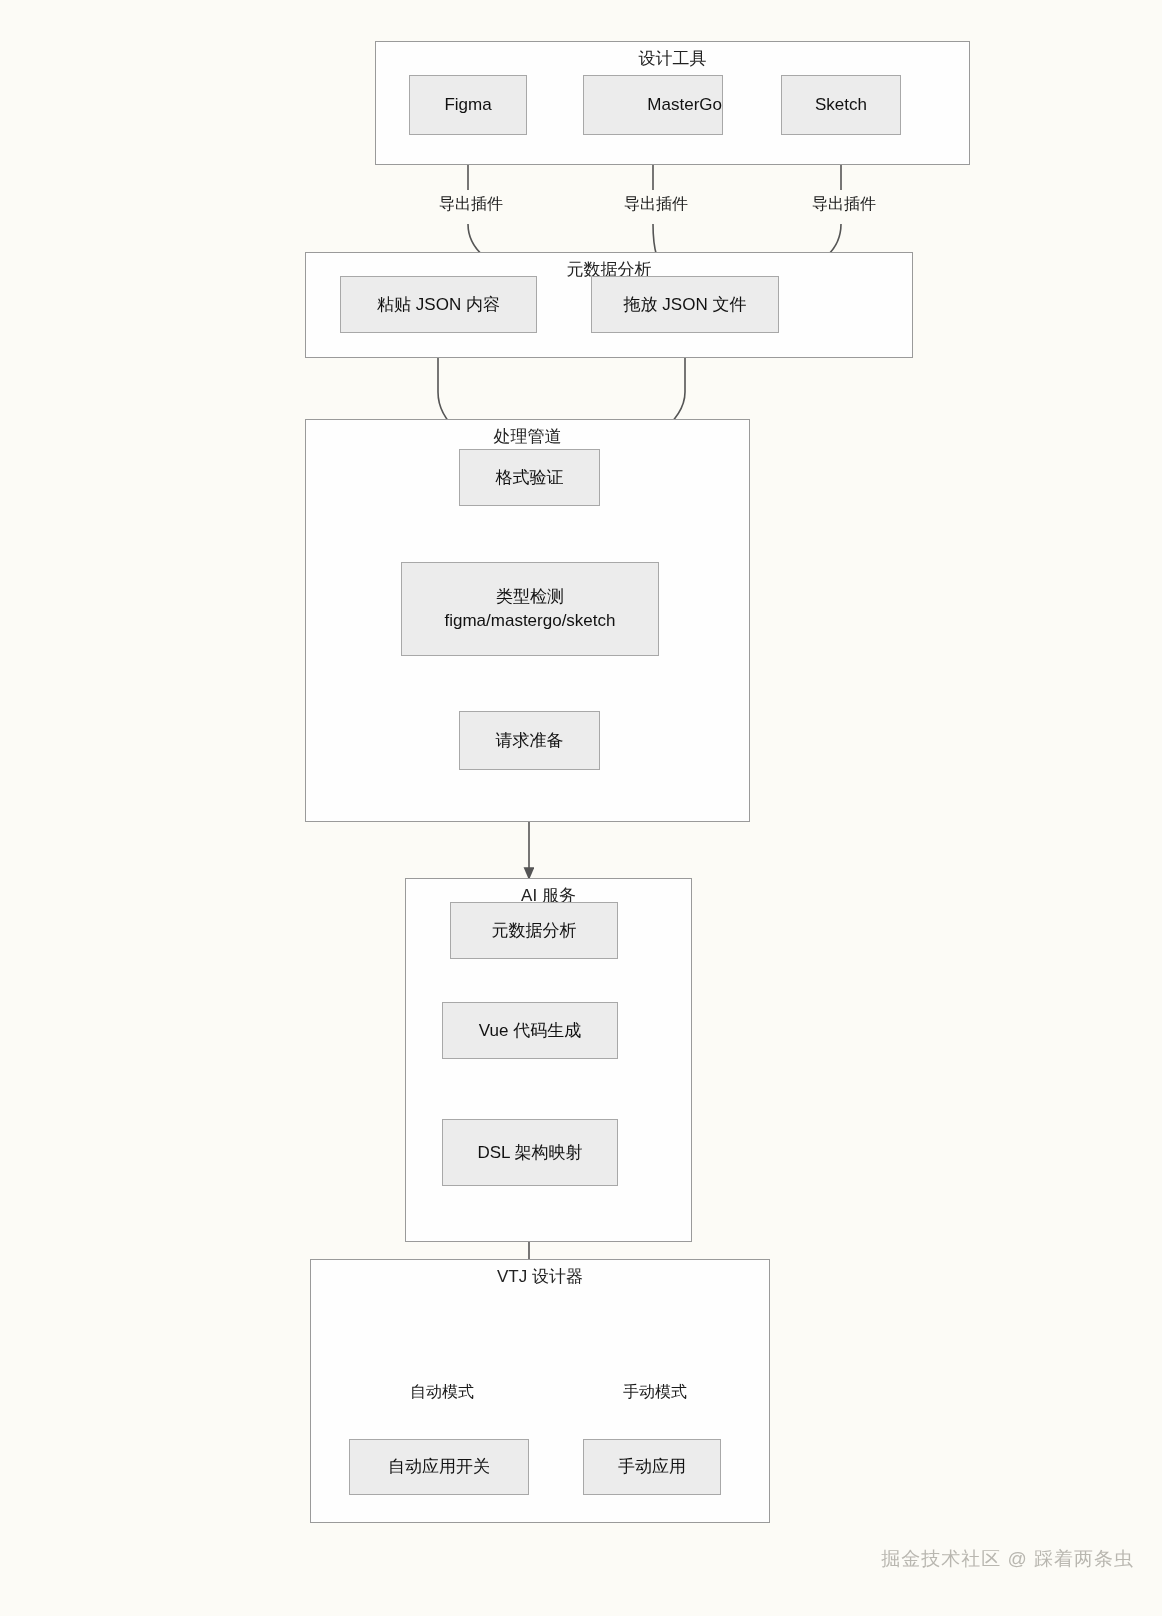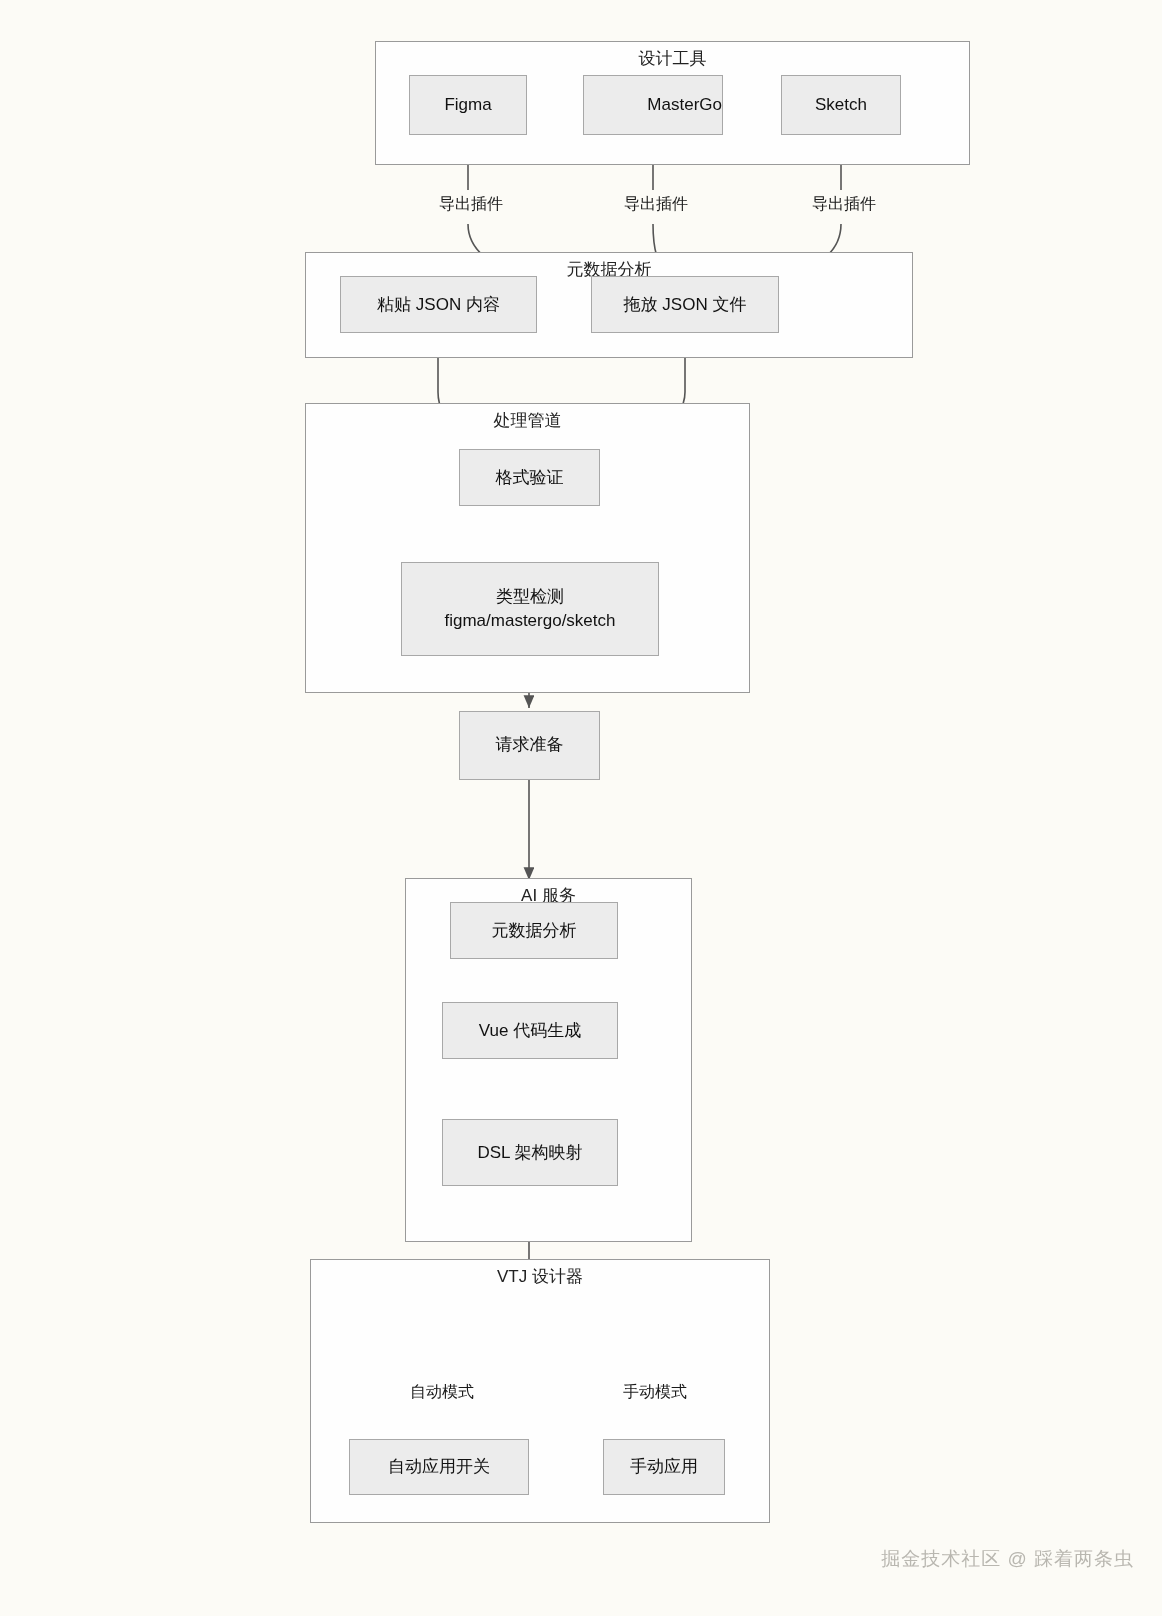--- a/index.html
+++ b/index.html
@@ -159,31 +159,31 @@
   <div class="cluster" style="left:305px; top:252px; width:608px; height:106px;">
     <div class="cluster-title">元数据分析</div>
   </div>
   <div class="node" style="left:591px; top:276px; width:188px; height:57px;">
     <span>拖放 JSON 文件</span>
   </div>
   <div class="node" style="left:340px; top:276px; width:197px; height:57px;">
     <span>粘贴 JSON 内容</span>
   </div>
 
-  <div class="cluster" style="left:305px; top:403px; width:445px; height:290px;">
+  <div class="cluster" style="left:305px; top:419px; width:445px; height:403px;">
     <div class="cluster-title">处理管道</div>
   </div>
   <div class="node" style="left:459px; top:449px; width:141px; height:57px;">
     <span>格式验证</span>
   </div>
   <div class="node" style="left:401px; top:562px; width:258px; height:94px;">
     <span>类型检测</span>
     <span class="l2">figma/mastergo/sketch</span>
   </div>
-  <div class="node" style="left:459px; top:711px; width:141px; height:69px;font-family:Liberation Mono, monospace;">
+  <div class="node" style="left:459px; top:711px; width:141px; height:59px;">
     <span>请求准备</span>
   </div>
 
   <div class="cluster" style="left:405px; top:878px; width:287px; height:364px;">
     <div class="cluster-title">AI 服务</div>
   </div>
   <div class="node" style="left:450px; top:902px; width:168px; height:57px;">
     <span>元数据分析</span>
   </div>
   <div class="node" style="left:442px; top:1002px; width:176px; height:57px;">
@@ -194,19 +194,19 @@
   </div>
 
   <div class="cluster" style="left:310px; top:1259px; width:460px; height:264px;">
     <div class="cluster-title">VTJ 设计器</div>
   </div>
   <div class="edge-label on-white" style="left:394px; top:1382px; width:90px;">自动模式</div>
   <div class="edge-label on-white" style="left:607px; top:1382px; width:90px;">手动模式</div>
   <div class="node" style="left:349px; top:1439px; width:180px; height:56px;">
     <span>自动应用开关</span>
   </div>
-  <div class="node" style="left:583px; top:1439px; width:122px; height:56px;margin-left:20px;">
+  <div class="node" style="left:583px; top:1439px; width:138px; height:56px;">
     <span>手动应用</span>
   </div>
 
   <div class="watermark">掘金技术社区 @ 踩着两条虫</div>
 
 </div>
 
 </body></html>

